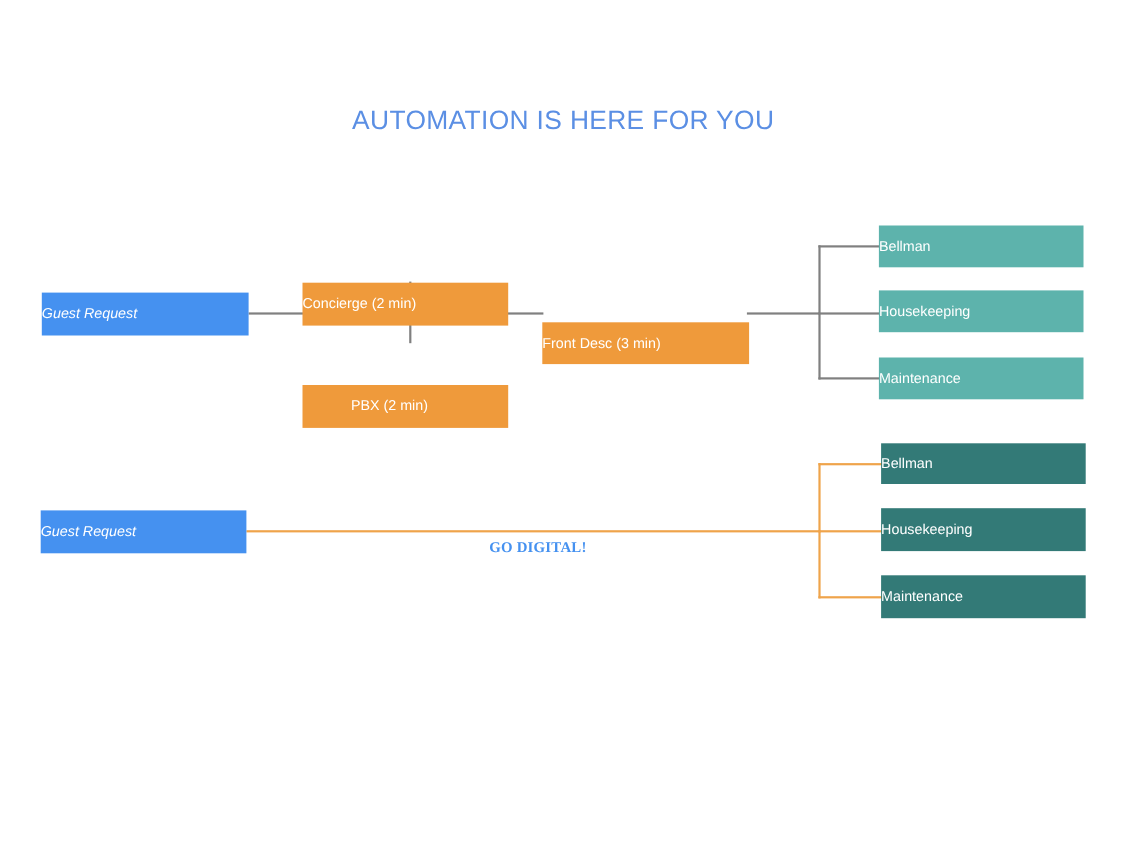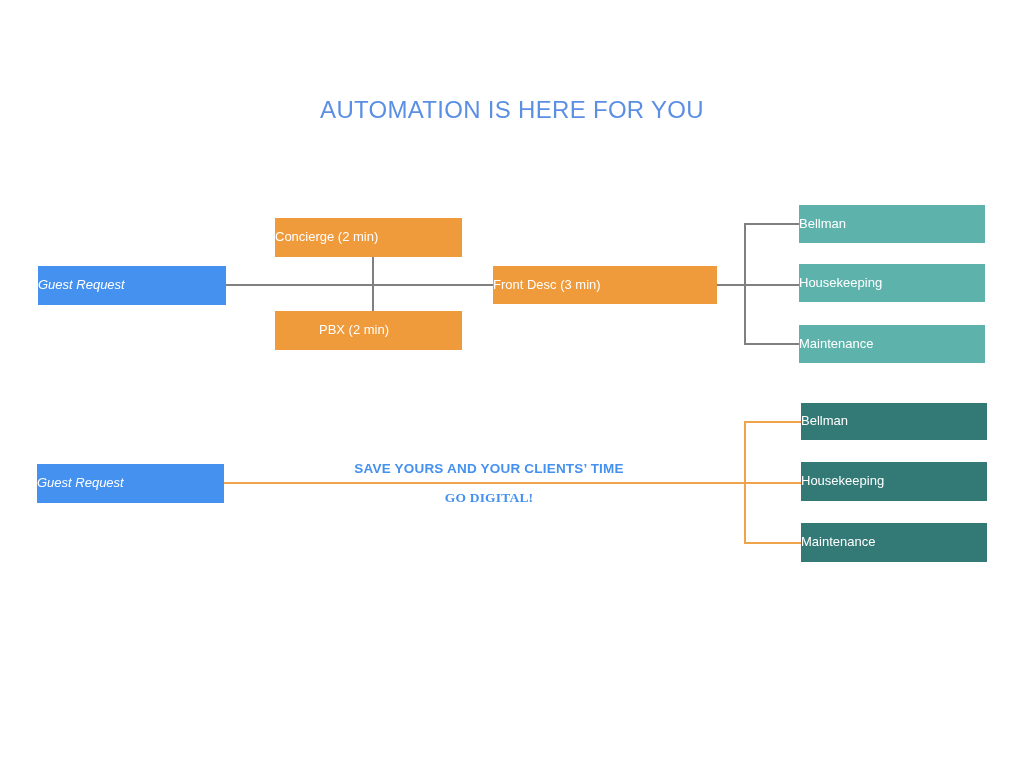--- a/index.html
+++ b/index.html
@@ -43,21 +43,21 @@
     align-items: center;
     justify-content: flex-start;
     color: #ffffff;
     font-size: 13px;
     font-weight: 400;
     line-height: 1.1;
     text-align: center;
     z-index: 3;
   }
   .node-blue   { background: #4591f0; font-style: italic; }
-  .node-orange { background: #ef9a3b; }
+  .node-orange { background: #ef9a3b; margin-top: 39px; }
   .node-teal   { background: #5db3ac; }
   .node-teal-dark { background: #337a77; }
 
   
   .conn {
     position: absolute;
     z-index: 1;
   }
   .conn-gray   { background: #808080; }
   .conn-orange { background: #efa44b; }
@@ -100,21 +100,21 @@
   </div>
 
   <div class="node node-orange" style="left:275px; top:218px; width:187px; height:39px;">
     <span>Concierge (2 min)</span>
   </div>
 
   <div class="node node-orange" style="left:275px; top:311px; width:187px; height:39px;padding-left:44px;">
     <span>PBX (2 min)</span>
   </div>
 
-  <div class="node node-orange" style="left:493px; top:266px; width:224px; height:38px;">
+  <div class="node node-orange" style="left:493px; top:254px; width:188px; height:38px;">
     <span>Front Desc (3 min)</span>
   </div>
 
   <div class="node node-teal" style="left:799px; top:205px; width:186px; height:38px;">
     <span>Bellman</span>
   </div>
 
   <div class="node node-teal" style="left:799px; top:264px; width:186px; height:38px;">
     <span>Housekeeping</span>
   </div>
@@ -140,17 +140,16 @@
   </div>
 
   <div class="node node-teal-dark" style="left:801px; top:462px; width:186px; height:39px;">
     <span>Housekeeping</span>
   </div>
 
   <div class="node node-teal-dark" style="left:801px; top:523px; width:186px; height:39px;">
     <span>Maintenance</span>
   </div>
 
-  <div class="caption-line" style="left:286px; top:461px; width:394px;">SAVE YOURS AND YOUR CLIENTS’ TIME</div>
 
   <div class="caption-line" style="left:286px; top:490px; width:394px;font-family:Liberation Serif, serif;">GO DIGITAL!</div>
 
 </div>
 
 </body></html>

